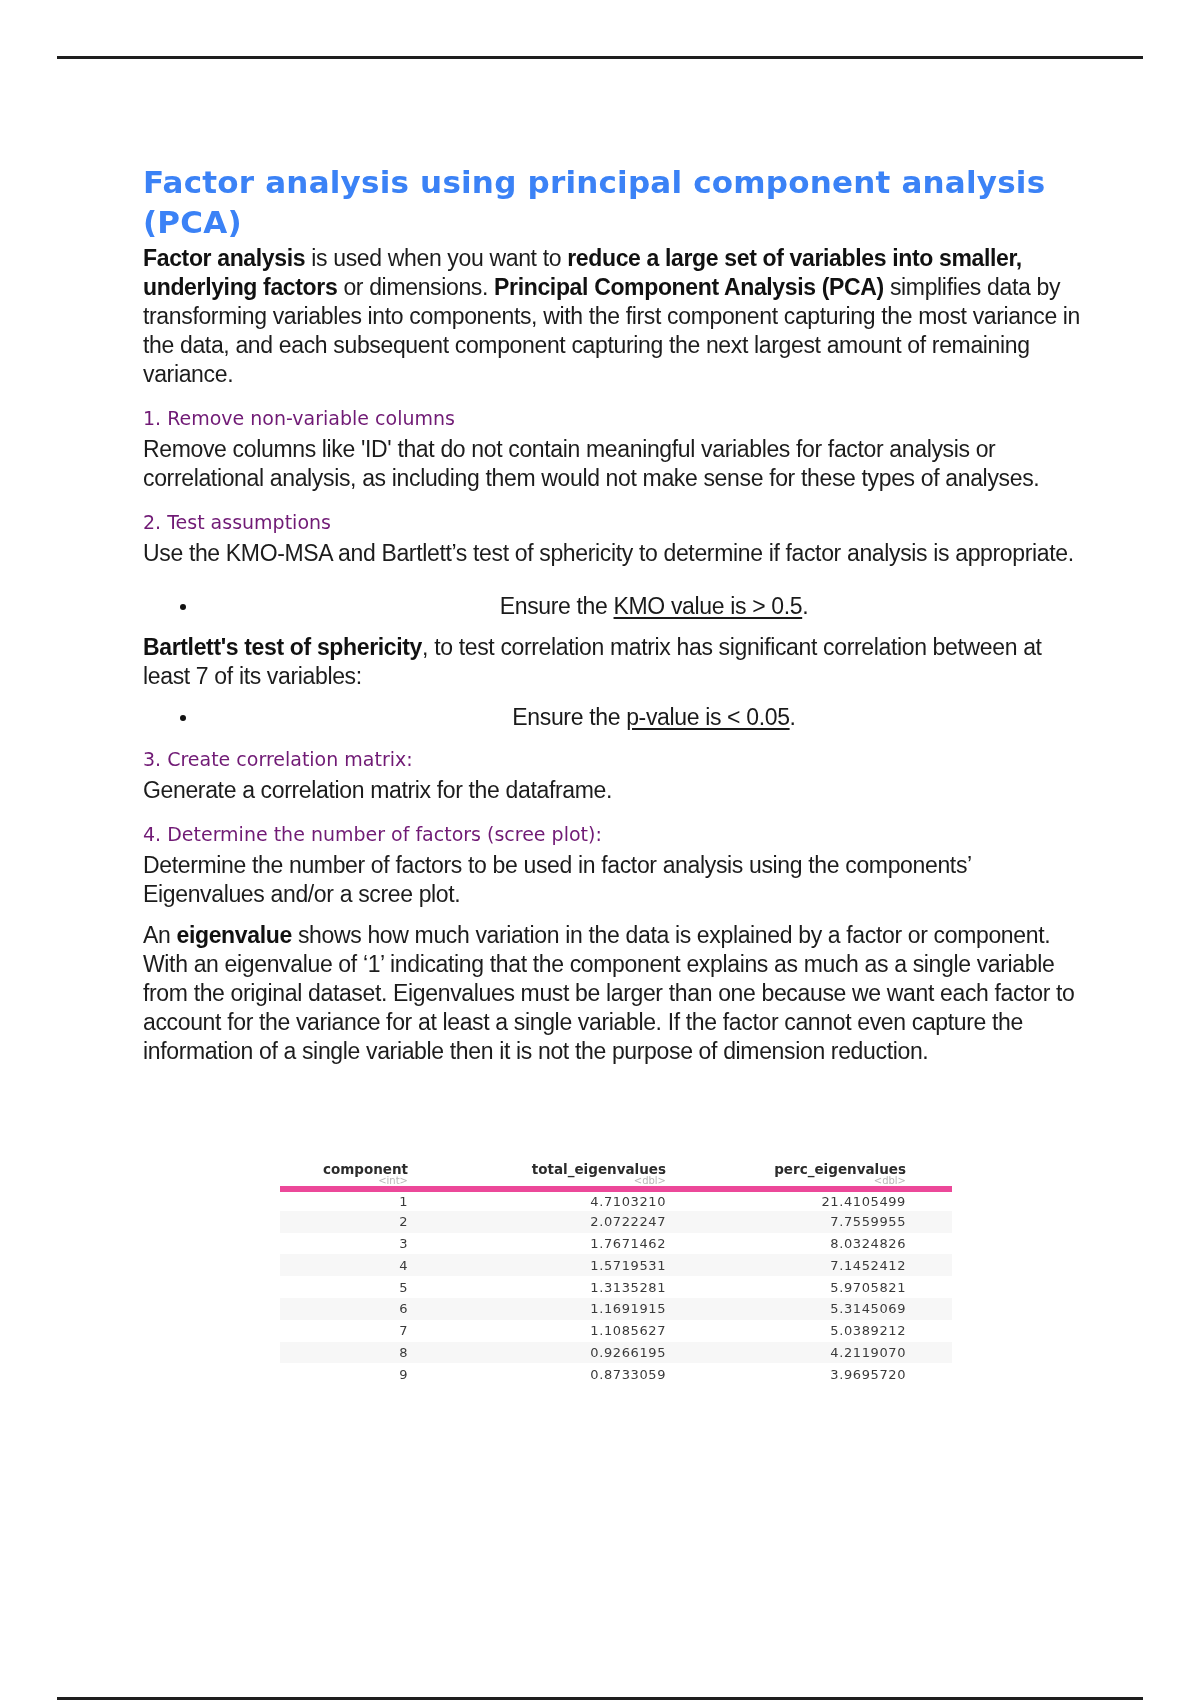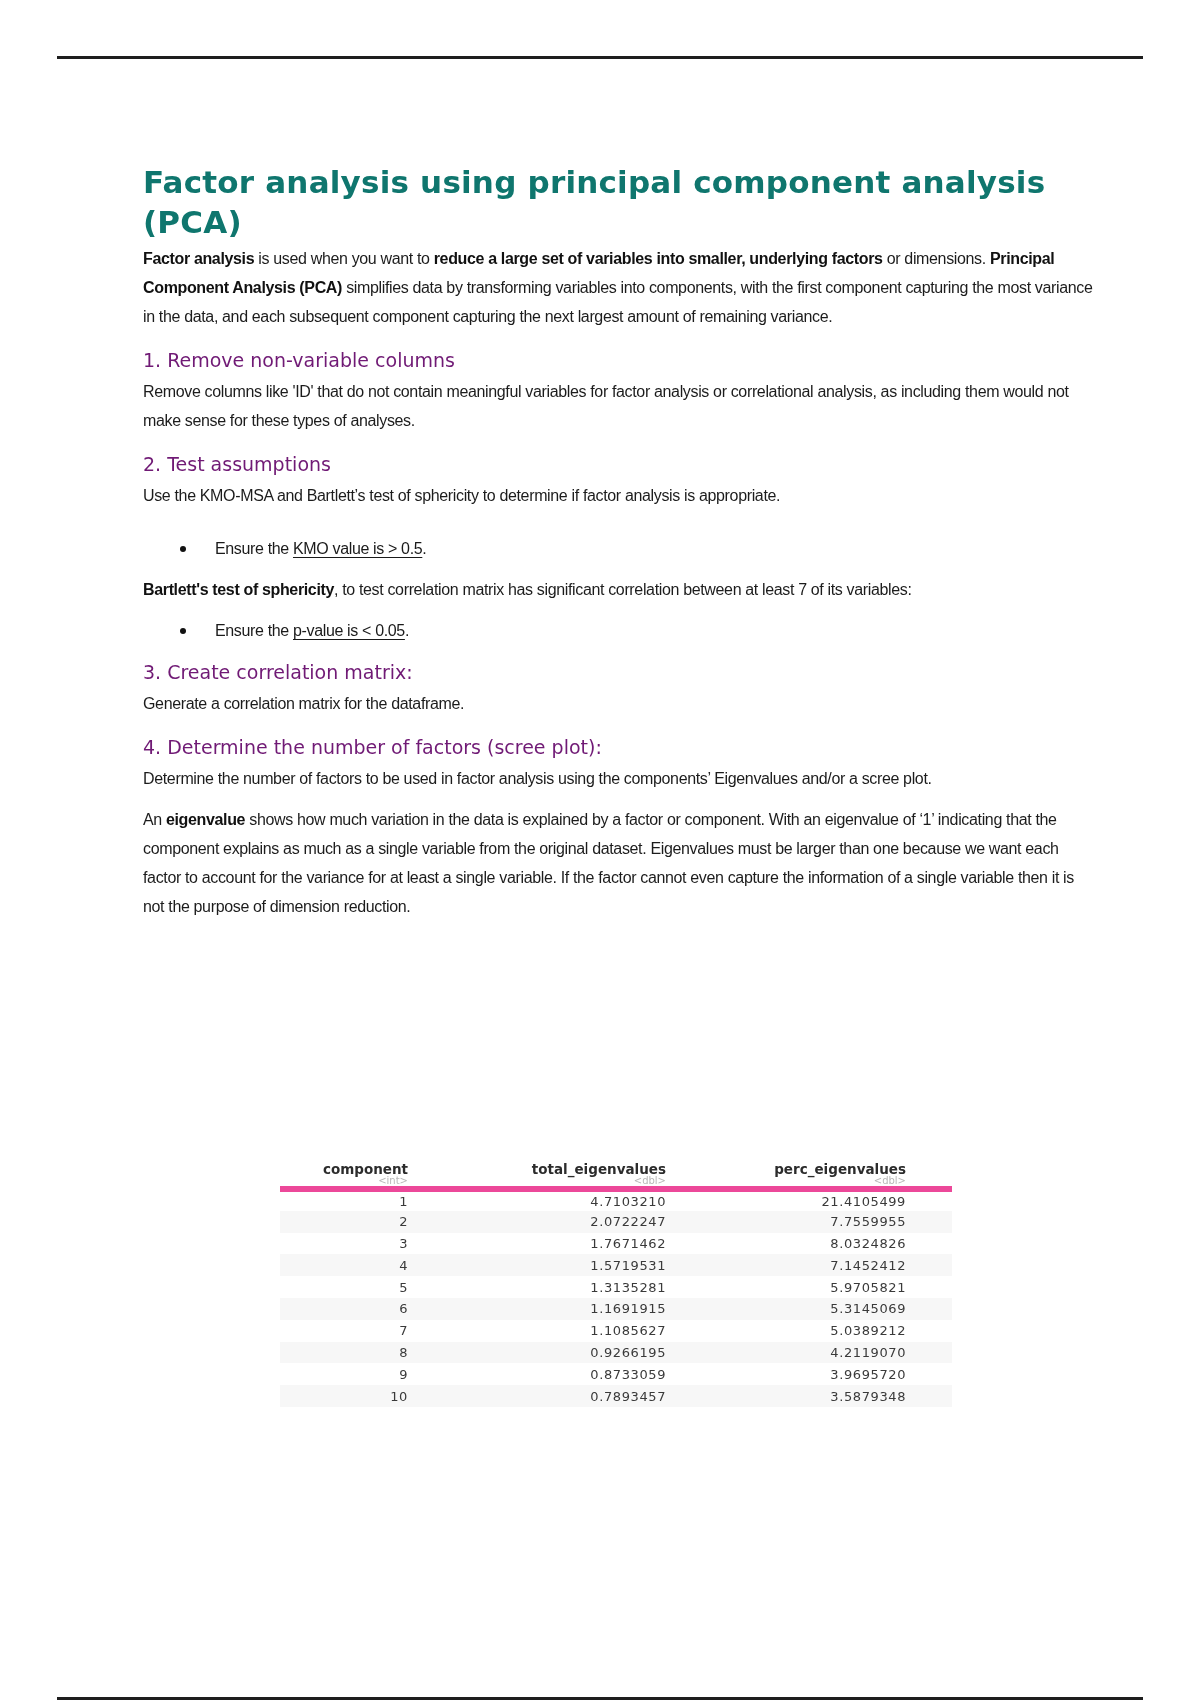--- a/index.html
+++ b/index.html
@@ -10,50 +10,51 @@
     .rule.top { top: 56px; }
     .rule.bottom { top: 1697px; width: 1086px; }
 
     .content { position: absolute; left: 143px; top: 162px; width: 950px; }
 
     h1.doc-title {
       font-family: "DejaVu Sans", sans-serif;
       font-weight: bold;
       font-size: 31px;
       line-height: 40px;
-      color: #0f766e;
+      color: #3b82f6;
       letter-spacing: 0.2px;
     }
 
     p.body {
       font-family: "Liberation Sans", sans-serif;
-      font-size: 16px;
+      font-size: 23px;
       line-height: 29px;
       color: #1c1c1c;
       letter-spacing: -0.35px;
     }
     p.body b { font-weight: bold; color: #111; }
 
     h2.section {
       font-family: "DejaVu Sans", sans-serif;
       font-weight: normal;
       font-size: 19px;
       line-height: 30px;
       color: #701a75;
       margin-top: 14px;
       margin-bottom: 2px;
     }
 
     ul.bullets { list-style: none; margin: 12px 0 12px 0; }
     ul.bullets li {
       position: relative;
       padding-left: 72px;
-      font-size: 16px;
+      font-size: 23px;
       line-height: 29px;
       letter-spacing: -0.35px;
+      text-align: center;
     }
     ul.bullets li .bullet-dot {
       position: absolute; left: 37px; top: 12px;
       width: 6px; height: 6px; border-radius: 50%; background: #111;
     }
     ul.bullets li .u { text-decoration: underline; text-underline-offset: 3px; }
 
     .gap-s { height: 12px; }
 
     
@@ -188,23 +189,17 @@
           <td>0.9266195</td>
           <td>4.2119070</td>
           <td></td>
         </tr>
         <tr>
           <td>9</td>
           <td>0.8733059</td>
           <td>3.9695720</td>
           <td></td>
         </tr>
-        <tr>
-          <td>10</td>
-          <td>0.7893457</td>
-          <td>3.5879348</td>
-          <td></td>
-        </tr>
       </tbody>
   </table>
 </div>
 
 <div class="rule bottom"></div>
 
 </body></html>

